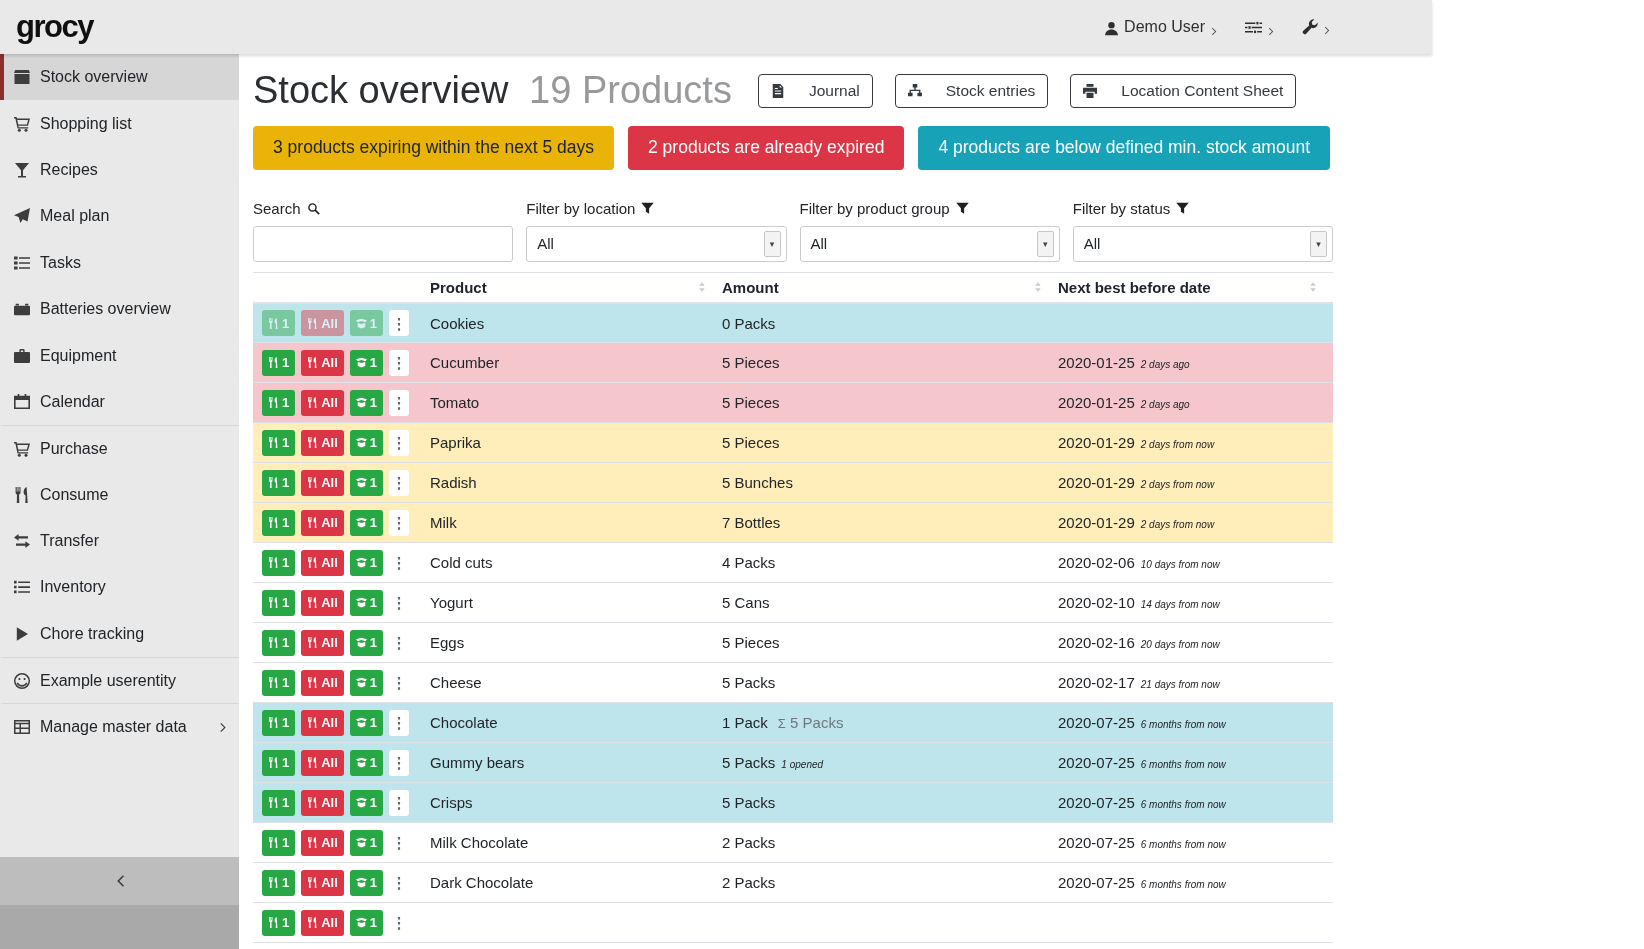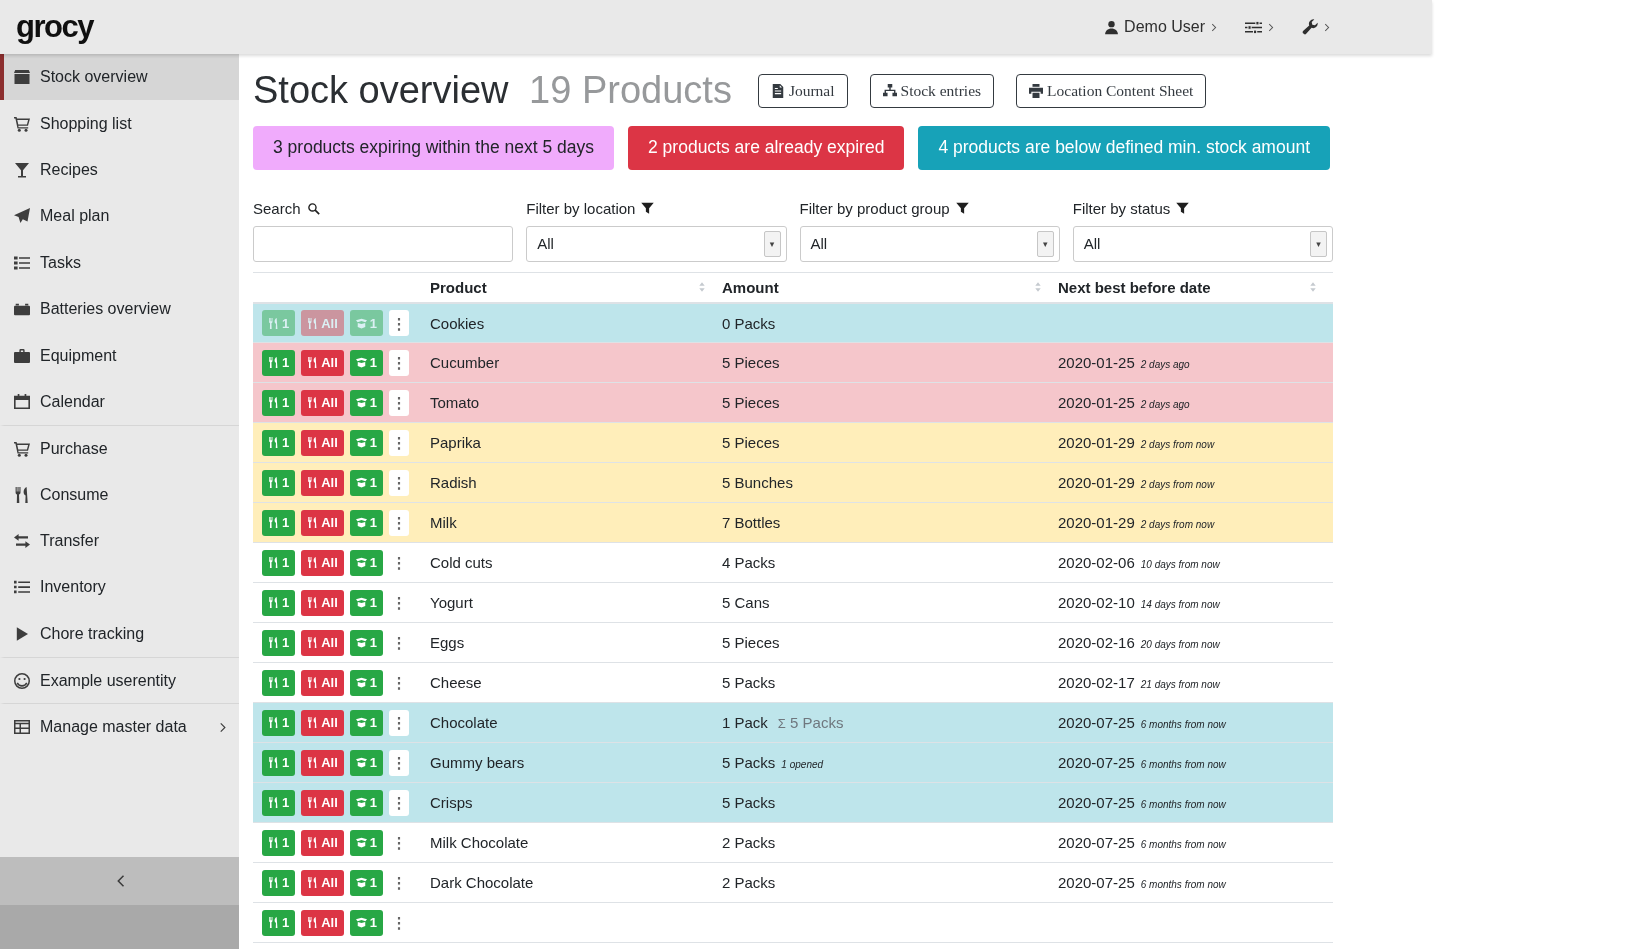--- a/index.html
+++ b/index.html
@@ -7,21 +7,21 @@
   body { font-family: "Liberation Sans", sans-serif; background: #fff; color: #212529; }
   .ic { fill: currentColor; display: inline-block; vertical-align: middle; flex: 0 0 auto; }
 
   .app { width: 1432px; height: 949px; display: flex; flex-direction: column; }
 
   
   .topbar { height: 54px; background: #e9e9e9; display: flex; align-items: center; justify-content: space-between;
             padding: 0 100px 0 16px; flex: 0 0 auto; position: relative; z-index: 3; box-shadow: 0 2px 3px rgba(0,0,0,.14); }
   .logo { font-size: 31px; font-weight: bold; letter-spacing: -1.5px; color: #101010; cursor: pointer; }
   .topbar-right { display: flex; align-items: center; gap: 26px; }
-  .tb-item { display: flex; align-items: center; gap: 5px; font-size: 16px; color: #2f2f2f; cursor: pointer; }
+  .tb-item { display: flex; align-items: flex-end; gap: 5px; font-size: 16px; color: #2f2f2f; cursor: pointer; }
   .tb-item .chev { width: 9px; height: 9px; color: #555; }
 
   .body-row { flex: 1; display: flex; min-height: 0; }
 
   
   .sidebar { width: 239px; background: #e9e9e9; display: flex; flex-direction: column; flex: 0 0 auto; }
   .side-item { height: 46.4px; display: flex; align-items: center; gap: 6px; padding: 0 10px 0 8px;
                font-size: 16px; color: #212529; cursor: pointer; border-left: 4px solid transparent; flex: 0 0 auto; }
   .side-item .s-ic { width: 20px; display: flex; justify-content: center; color: #3d3d3d; }
   .side-item .s-ic svg { width: 16px; height: 16px; }
@@ -35,29 +35,29 @@
                   color: #3a3a3a; cursor: pointer; flex: 0 0 auto; }
   .collapse-btn svg { width: 14px; height: 14px; }
   .side-foot { height: 44px; background: #a9a9a9; flex: 0 0 auto; }
 
   
   .content { flex: 1; background: #fff; padding: 16px 99px 0 14px; overflow: hidden; }
   .page-head { display: flex; align-items: center; }
   .page-title { font-size: 38px; font-weight: 500; color: #2b2f33; line-height: 1.1; white-space: nowrap; }
   .page-title .sub { color: #97999b; font-weight: 400; margin-left: 10px; }
   .head-btns { display: flex; gap: 22px; margin-left: 26px; }
-  .hbtn { display: inline-flex; align-items: center; gap: 4px; padding: 7px 12px; background: #fff;
+  .hbtn { display: inline-flex; align-items: center; gap: 24px; padding: 7px 12px; background: #fff;
           border: 1px solid #343a40; border-radius: 4px; font-size: 15.5px; color: #343a40;
-          font-family: Liberation Serif, serif; cursor: pointer; white-space: nowrap; }
+          font-family: Liberation Sans, sans-serif; cursor: pointer; white-space: nowrap; }
   .hbtn svg { width: 14px; height: 14px; }
 
   .badges { display: flex; gap: 14px; margin-top: 14px; }
   .badge { height: 44px; display: inline-flex; align-items: center; padding: 0 20px; border-radius: 4px;
            font-size: 17.5px; font-weight: 500; cursor: pointer; white-space: nowrap; }
-  .b-warn   { background: #f0abfc; color: #212529; }
+  .b-warn   { background: #eab308; color: #212529; }
   .b-danger { background: #dc3545; color: #fff; }
   .b-info   { background: #17a2b8; color: #fff; }
 
   .filters { display: grid; grid-template-columns: repeat(4, 1fr); gap: 13px; margin-top: 30px; }
   .fcol label { display: flex; align-items: center; gap: 6px; font-size: 15px; color: #212529; margin-bottom: 9px; }
   .fcol label svg { width: 13px; height: 13px; color: #1f1f1f; }
   .f-input { width: 100%; height: 36px; border: 1px solid #cbcbcb; border-radius: 3px; padding: 0 10px;
              font-size: 15px; font-family: inherit; color: #212529; background: #fff; }
   .sel { position: relative; height: 36px; border: 1px solid #cbcbcb; border-radius: 3px; background: #fff;
          display: flex; align-items: center; padding: 0 30px 0 10px; font-size: 15px; cursor: pointer; }

